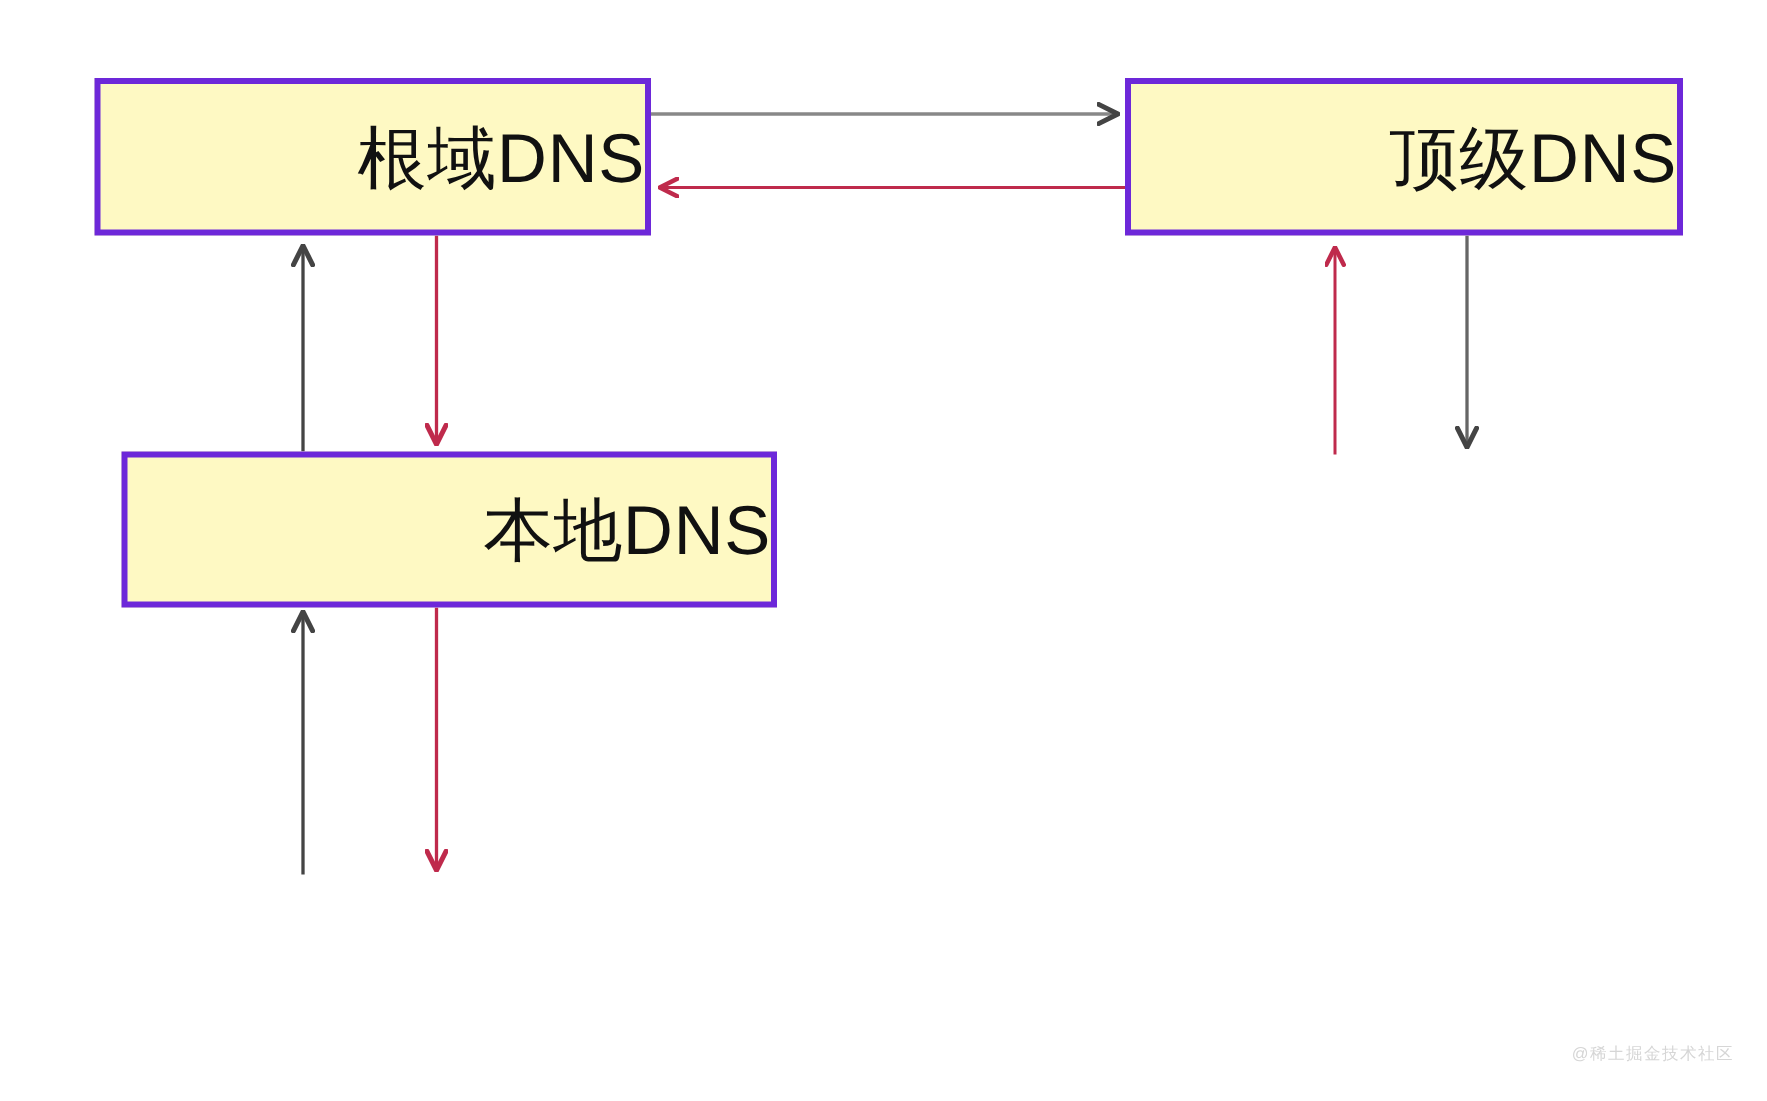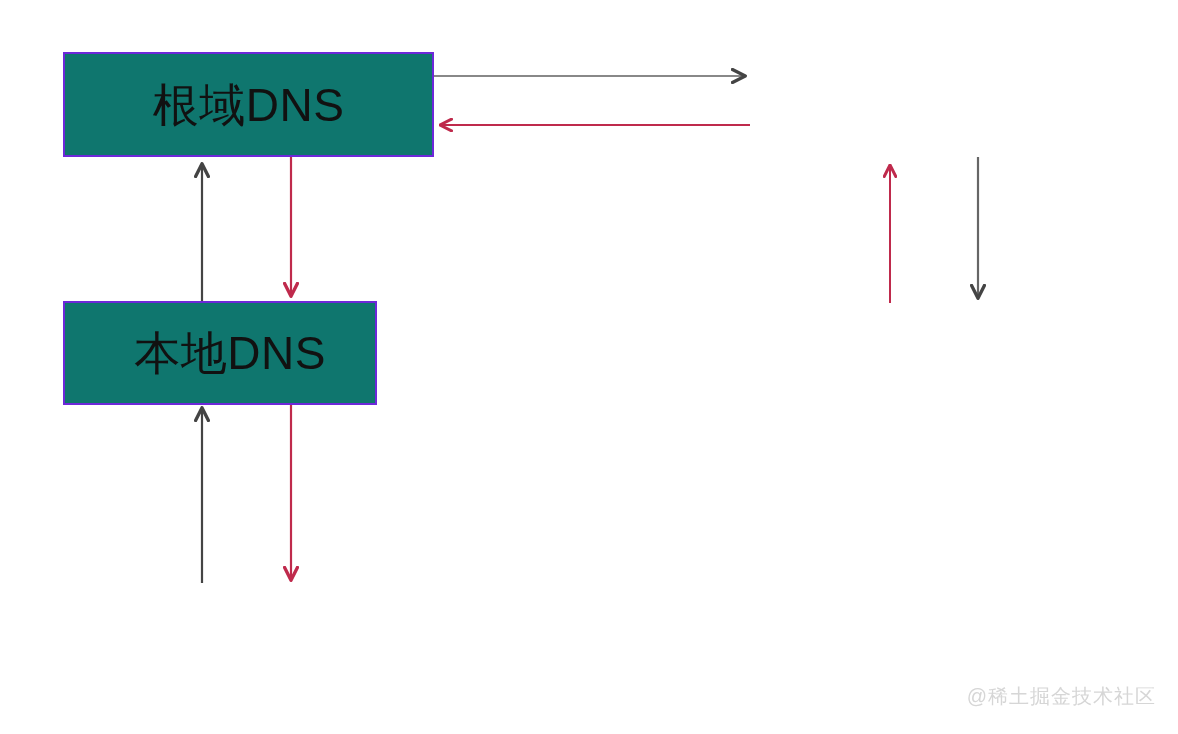--- a/index.html
+++ b/index.html
@@ -14,55 +14,55 @@
   #canvas {
     position: relative;
     width: 1178px;
     height: 734px;
     background: #ffffff;
     overflow: hidden;
   }
   .node {
     position: absolute;
     box-sizing: border-box;
-    background: #0f766e;
-    border: 2px solid #6d28d9;
+    background: #fef9c3;
+    border: 4px solid #6d28d9;
     display: flex;
     align-items: center;
-    justify-content: center;
+    justify-content: flex-end;
     color: #111111;
     letter-spacing: 0.5px;
     user-select: none;
   }
   .node-label {
     font-size: 46px;
     line-height: 1;
     font-weight: 400;
     white-space: nowrap;
   }
   #node-root      { left: 63px;  top: 52px;  width: 371px; height: 105px; }
   #node-tld       { left: 750px; top: 52px;  width: 372px; height: 105px; }
-  #node-local     { left: 63px;  top: 301px; width: 314px; height: 104px; padding-left: 20px; }
+  #node-local     { left: 81px;  top: 301px; width: 437px; height: 104px; padding-left: 20px; }
   #node-auth      { left: 750px; top: 303px; width: 372px; height: 102px; }
   #node-client    { left: 63px;  top: 583px; width: 371px; height: 104px; }
 
   #edges {
     position: absolute;
     left: 0;
     top: 0;
     width: 1178px;
     height: 734px;
     pointer-events: none;
   }
 
   .watermark {
     position: absolute;
     right: 22px;
     bottom: 24px;
-    font-size: 20px;
+    font-size: 11px;
     color: #d6d6d6;
     letter-spacing: 1px;
     user-select: none;
     white-space: nowrap;
   }
 </style>
 </head>
 <body>
 
 <div id="canvas">
@@ -91,20 +91,23 @@
 
     <line x1="978" y1="157" x2="978" y2="297" stroke="#666666" stroke-width="2.2" marker-end="url(#arrow-gray)"></line>
 
     <line x1="890" y1="303" x2="890" y2="166" stroke="#bf2a4c" stroke-width="2.0" marker-end="url(#arrow-crimson)"></line>
   </svg>
 
   <div class="node" id="node-root">
     <span class="node-label">根域DNS</span>
   </div>
 
+  <div class="node" id="node-tld">
+    <span class="node-label">顶级DNS</span>
+  </div>
 
   <div class="node" id="node-local">
     <span class="node-label">本地DNS</span>
   </div>
 
 
 
   <div class="watermark">@稀土掘金技术社区</div>
 
 </div>

